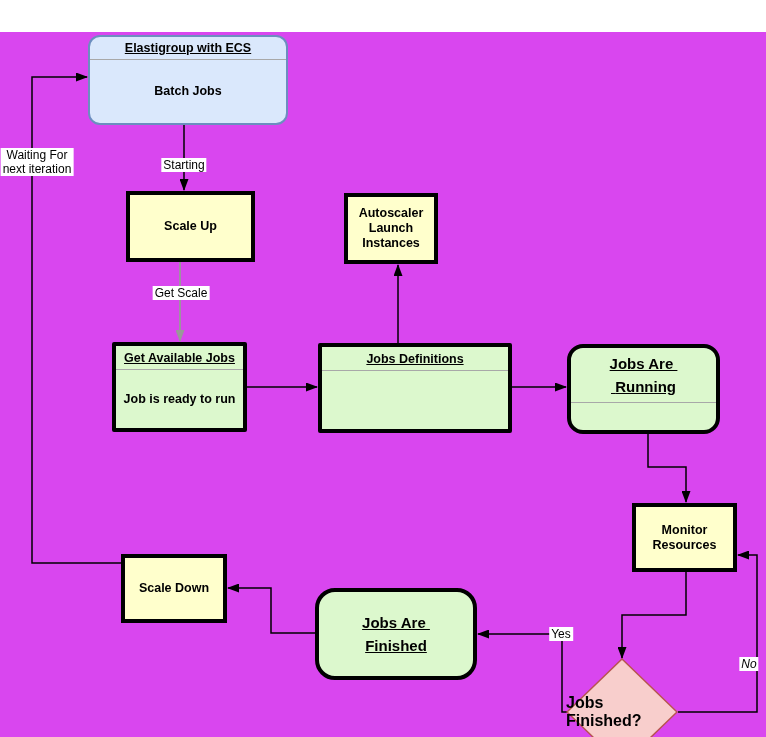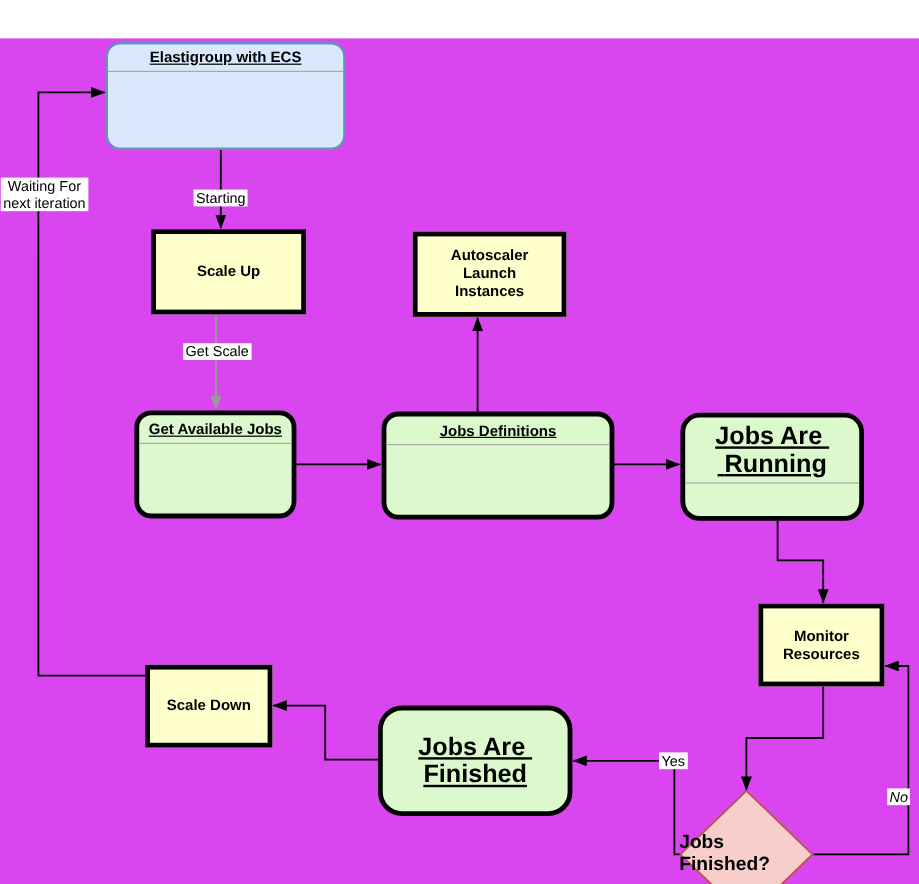--- a/index.html
+++ b/index.html
@@ -13,42 +13,42 @@
   }
   #edge-layer{position:absolute;left:0;top:0;z-index:1;}
   .node{
     position:absolute;z-index:2;box-sizing:border-box;
     display:flex;flex-direction:column;
     color:#000;
   }
   .yellow{background:#ffffcc;border:4px solid #000000;}
   .green{background:#dcf8cd;border:4px solid #000000;}
   .blue{background:#dae8fc;border:2.5px solid #6c8ebf;border-radius:12px;}
-  .r14{border-radius:14px;}
+  .r14{border-radius:2px;}
   .r16{border-radius:16px;}
   .r20{border-radius:20px;}
   .node-header{
     display:flex;align-items:center;justify-content:center;
     border-bottom:1px solid #a8a8a8;
     font-weight:bold;font-size:12.5px;
     text-decoration:underline;
     flex:0 0 auto;
   }
   .node-body{
     flex:1 1 auto;display:flex;align-items:center;justify-content:center;
     font-weight:bold;font-size:12.5px;text-align:center;
     white-space:pre-line;line-height:15px;
   }
   .center-label{
     flex:1 1 auto;display:flex;align-items:center;justify-content:center;
     font-weight:bold;font-size:12.5px;text-align:center;
     white-space:pre-line;line-height:15px;
   }
   .big-title{
-    font-size:21px;font-weight:bold;text-decoration:underline;
+    font-size:15px;font-weight:bold;text-decoration:underline;
     text-align:center;white-space:pre-wrap;line-height:23px;
   }
   .decision{position:absolute;z-index:2;}
   .decision-label{
     position:absolute;left:0;top:0;width:100%;height:100%;
     display:flex;align-items:center;justify-content:center;
     font-size:16px;font-weight:bold;color:#000;
   }
   .edge-label{
     position:absolute;z-index:3;
@@ -91,34 +91,36 @@
 
     <polyline points="678,680 757,680 757,523 738,523" fill="none" stroke="#000" stroke-width="1.5" marker-end="url(#arrow-black)"></polyline>
 
     <polyline points="315,601 271,601 271,556 228,556" fill="none" stroke="#000" stroke-width="1.5" marker-end="url(#arrow-black)"></polyline>
 
     <polyline points="121,531 32,531 32,45 87,45" fill="none" stroke="#000" stroke-width="1.5" marker-end="url(#arrow-black)"></polyline>
   </svg>
 
   <div class="node blue" style="left:88px;top:3px;width:200px;height:90px;">
     <div class="node-header" style="height:22px;">Elastigroup with ECS</div>
+    <div class="node-body">Batch Jobs</div>
   </div>
 
   <div class="node yellow" style="left:126px;top:159px;width:129px;height:71px;">
     <div class="center-label">Scale Up</div>
   </div>
 
-  <div class="node yellow" style="left:344px;top:161px;width:128px;height:71px;">
+  <div class="node yellow" style="left:344px;top:161px;width:94px;height:71px;">
     <div class="center-label">Autoscaler
 Launch
 Instances</div>
   </div>
 
   <div class="node green r14" style="left:112px;top:310px;width:135px;height:90px;">
     <div class="node-header" style="height:23px;">Get Available Jobs</div>
+    <div class="node-body">Job is ready to run</div>
   </div>
 
   <div class="node green r14" style="left:318px;top:311px;width:194px;height:90px;">
     <div class="node-header" style="height:23px;">Jobs Definitions</div>
   </div>
 
   <div class="node green r16" style="left:567px;top:312px;width:153px;height:90px;">
     <div class="node-header big-title" style="height:54px;text-decoration:none;"><span class="big-title">Jobs Are 
  Running</span></div>
     <div class="node-body"></div>

